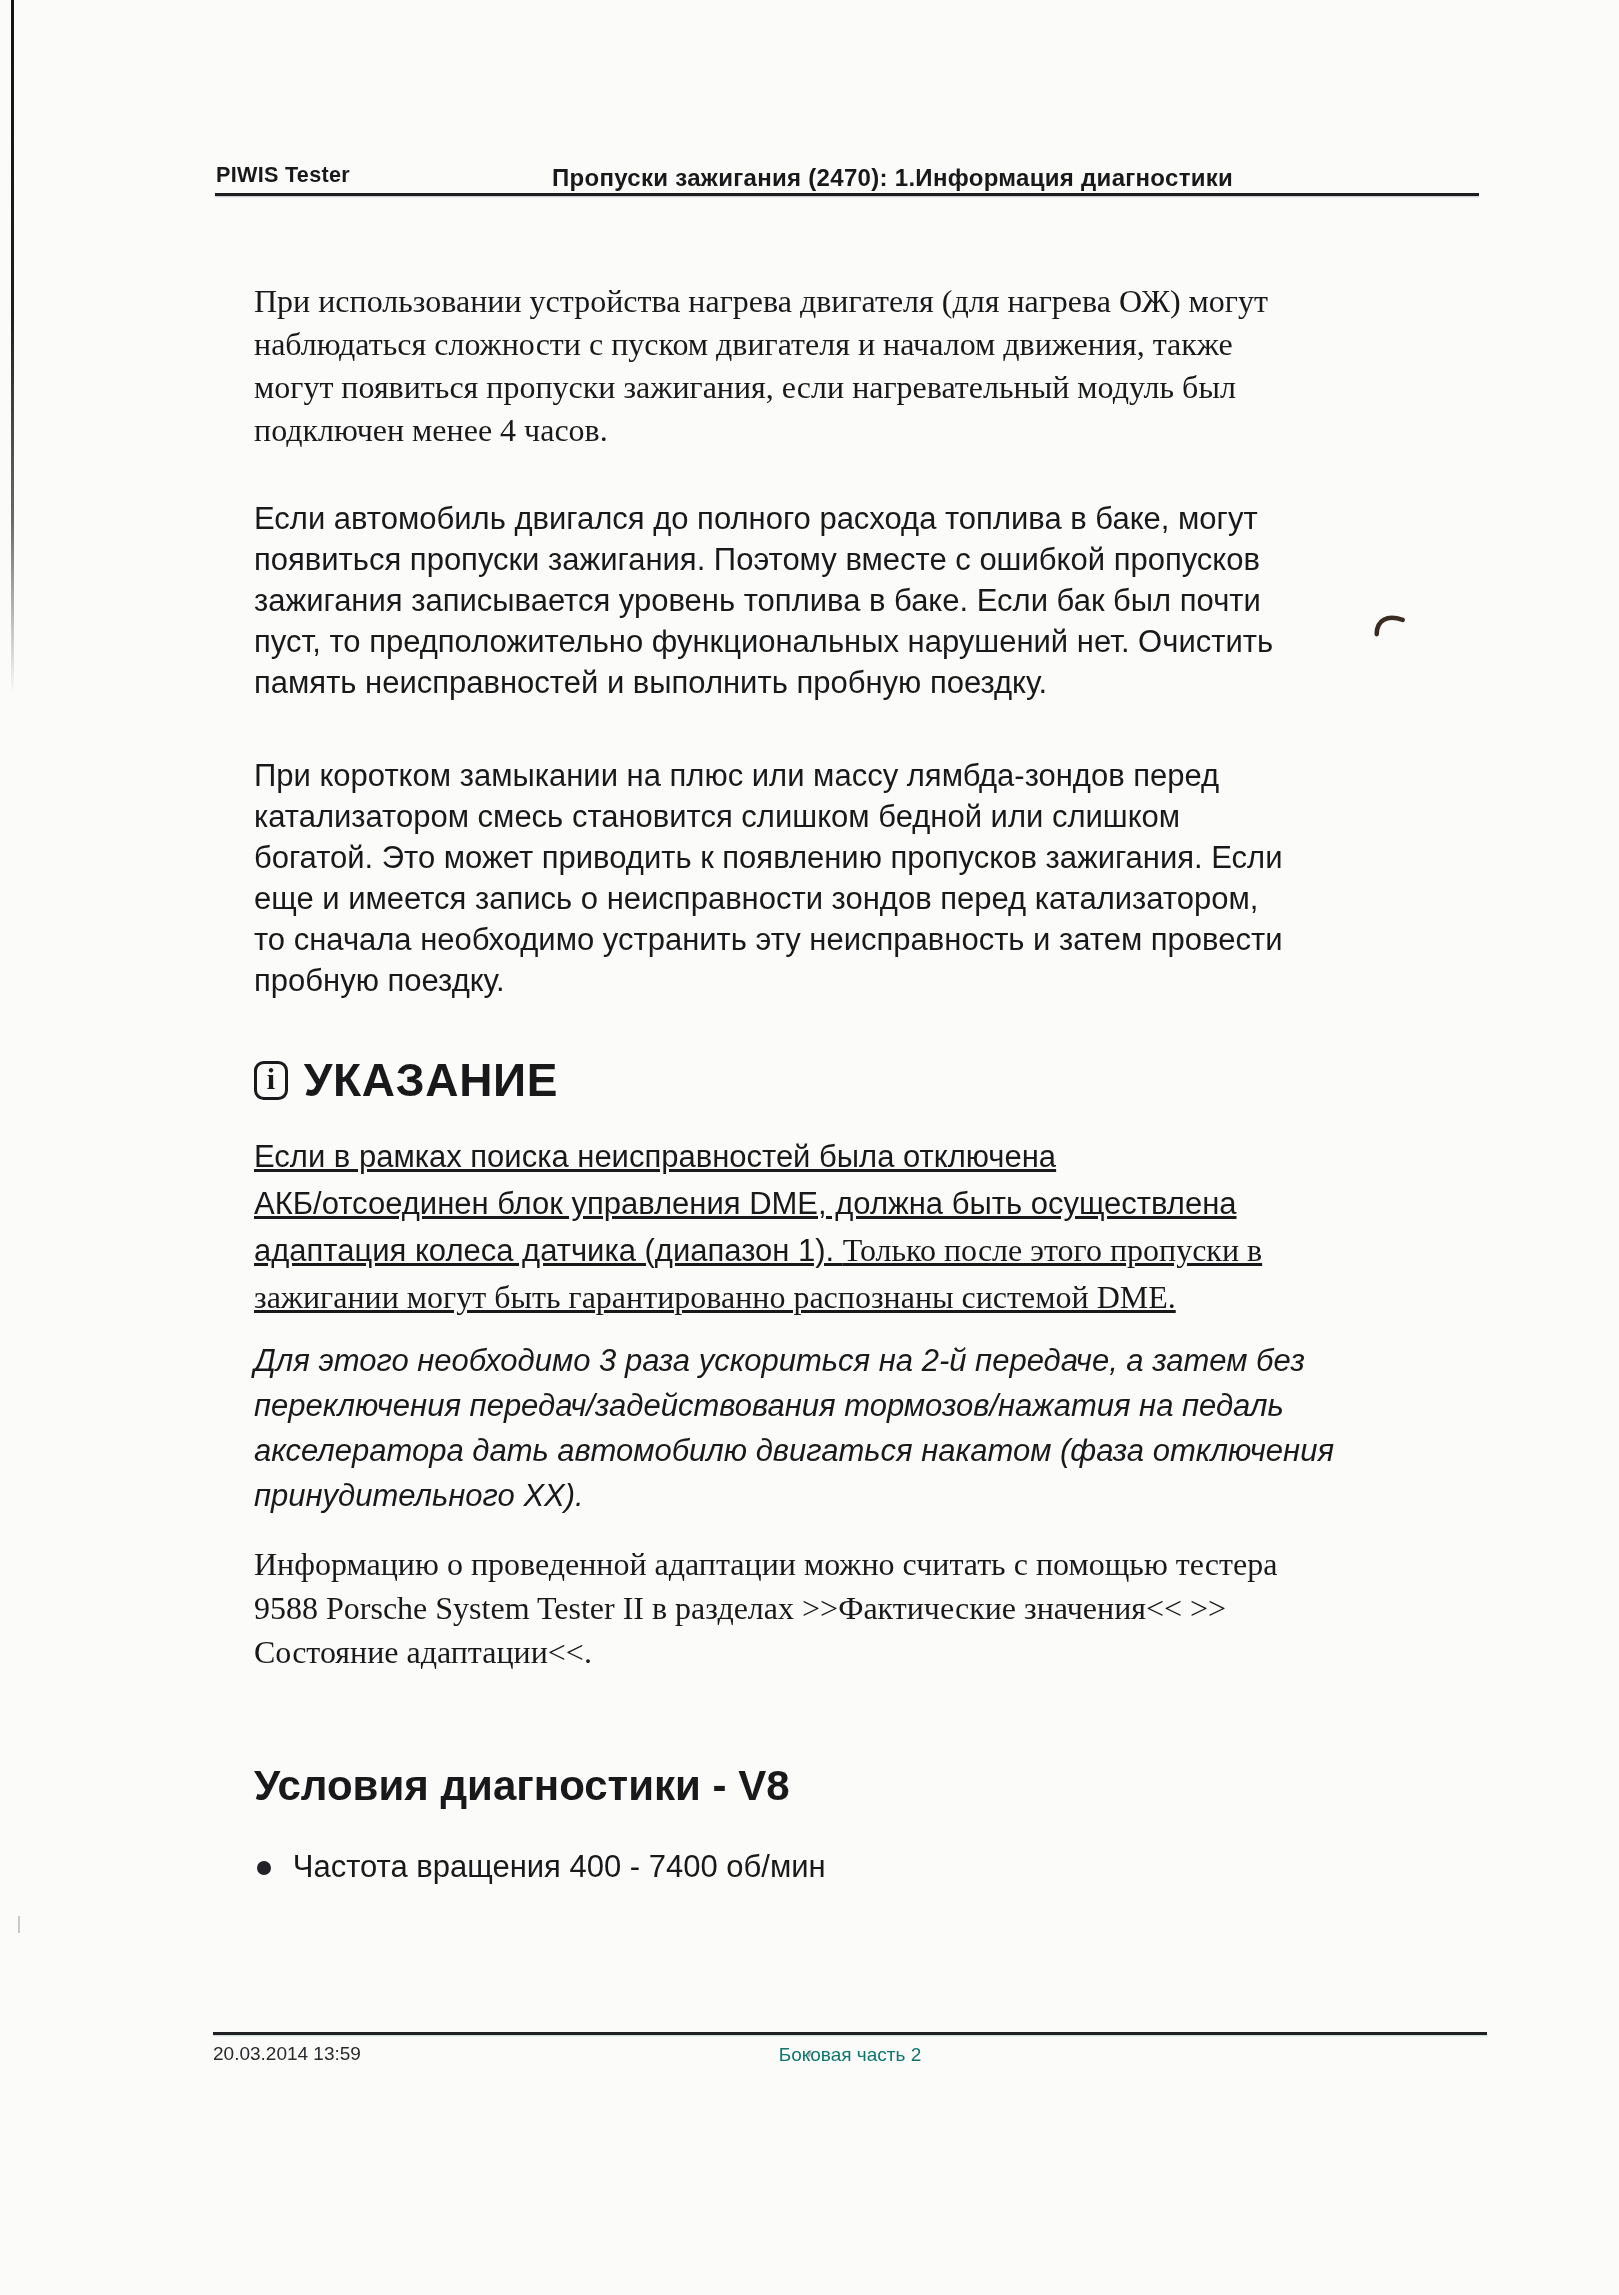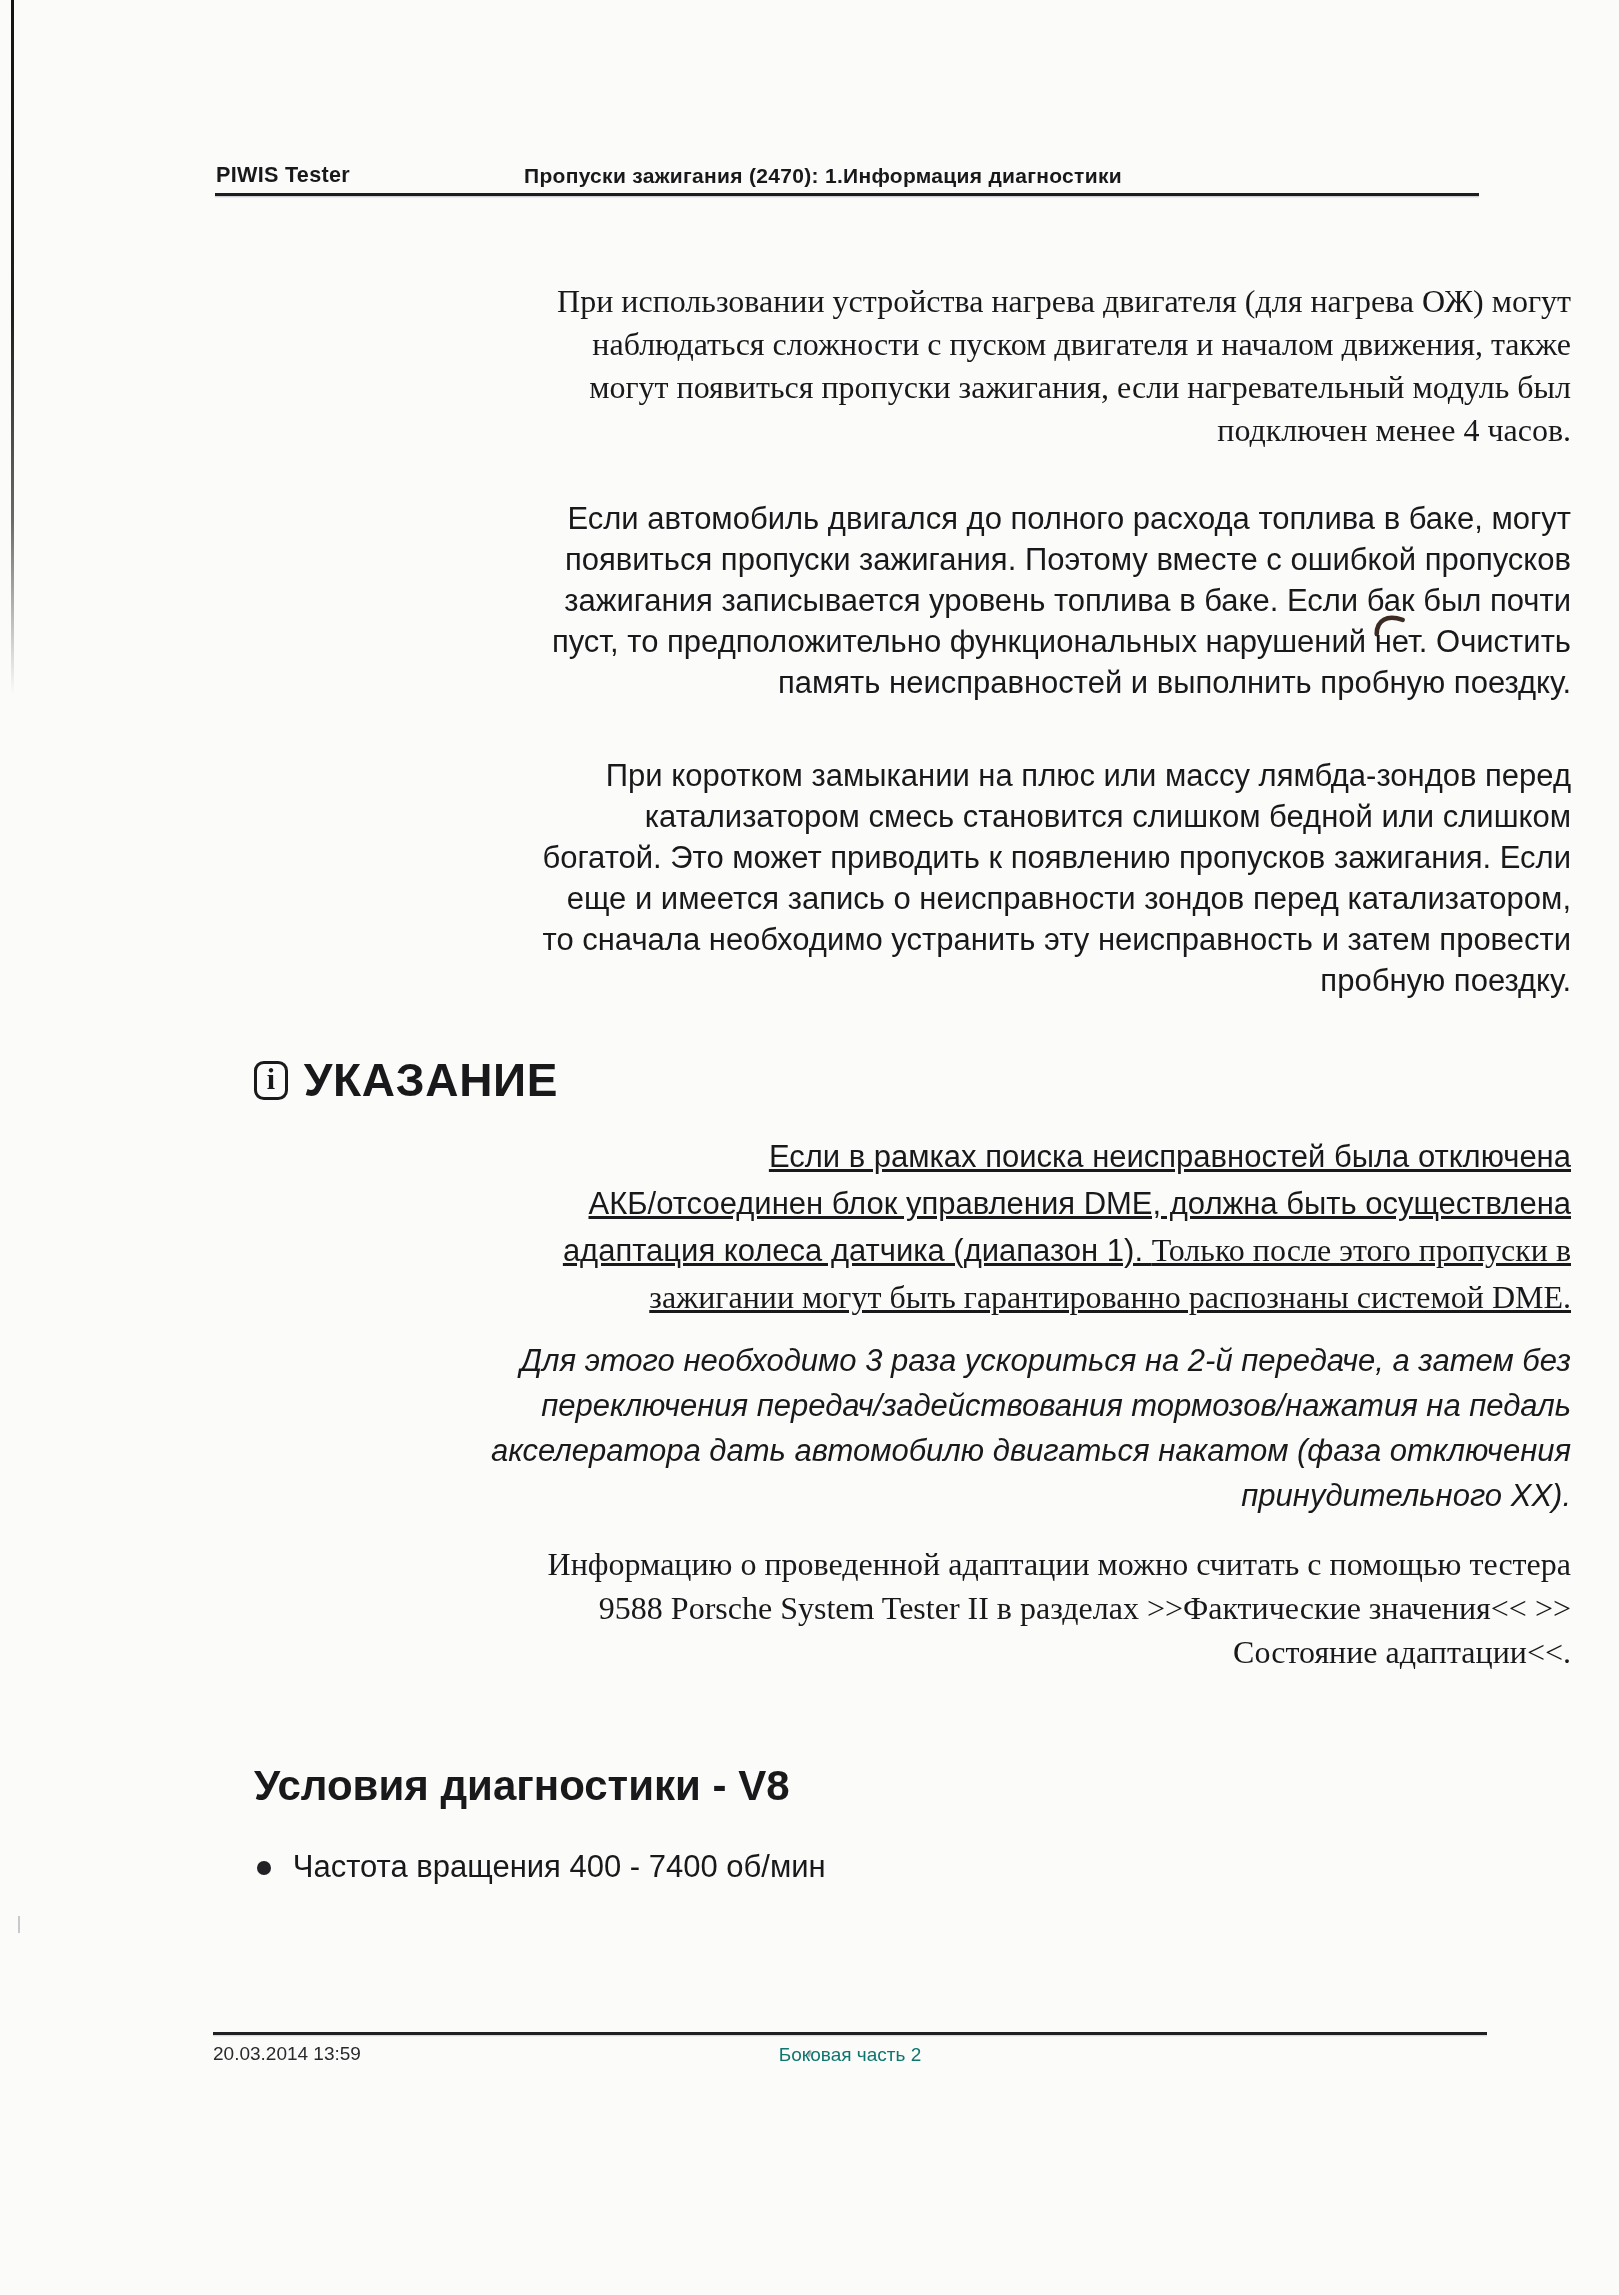--- a/index.html
+++ b/index.html
@@ -27,34 +27,33 @@
     background: #8d8d90; border-radius: 2px; transform: rotate(14deg); opacity: .7;
   }
   .pen-mark { left: 1374px; top: 612px; }
 
   
   .header-app {
     left: 216px; top: 162px;
     font-size: 21.6px; font-weight: bold; letter-spacing: 0.3px;
   }
   .header-title {
-    left: 524px; top: 164px;
-    font-size: 21px; font-weight: bold; letter-spacing: 0.3px;
+    left: 552px; top: 164px;
+    font-size: 24px; font-weight: bold; letter-spacing: 0.3px;
   }
   .header-rule {
     left: 215px; top: 193px; width: 1264px; height: 2.6px;
     background: #1d1d20;
     box-shadow: 0 1.3px 0 rgba(120,130,140,.35);
   }
 
   
   .para {
     left: 254px; width: 1317px;
     white-space: pre-line;
-    text-align: right;
   }
   .sans { font-family: "Liberation Sans", sans-serif; font-size: 31px; }
   .serif { font-family: "Liberation Serif", serif; font-size: 32px; }
 
   .p1 { top: 280px;  line-height: 43px; }
   .p2 { top: 498px;  line-height: 41px; }
   .p3 { top: 755px; line-height: 41px; }
   .p4 { top: 1133px; line-height: 47px; text-decoration: underline; }
   .p5 { top: 1338px; line-height: 45px; font-style: italic; }
   .p6 { top: 1542px; line-height: 44px; }

